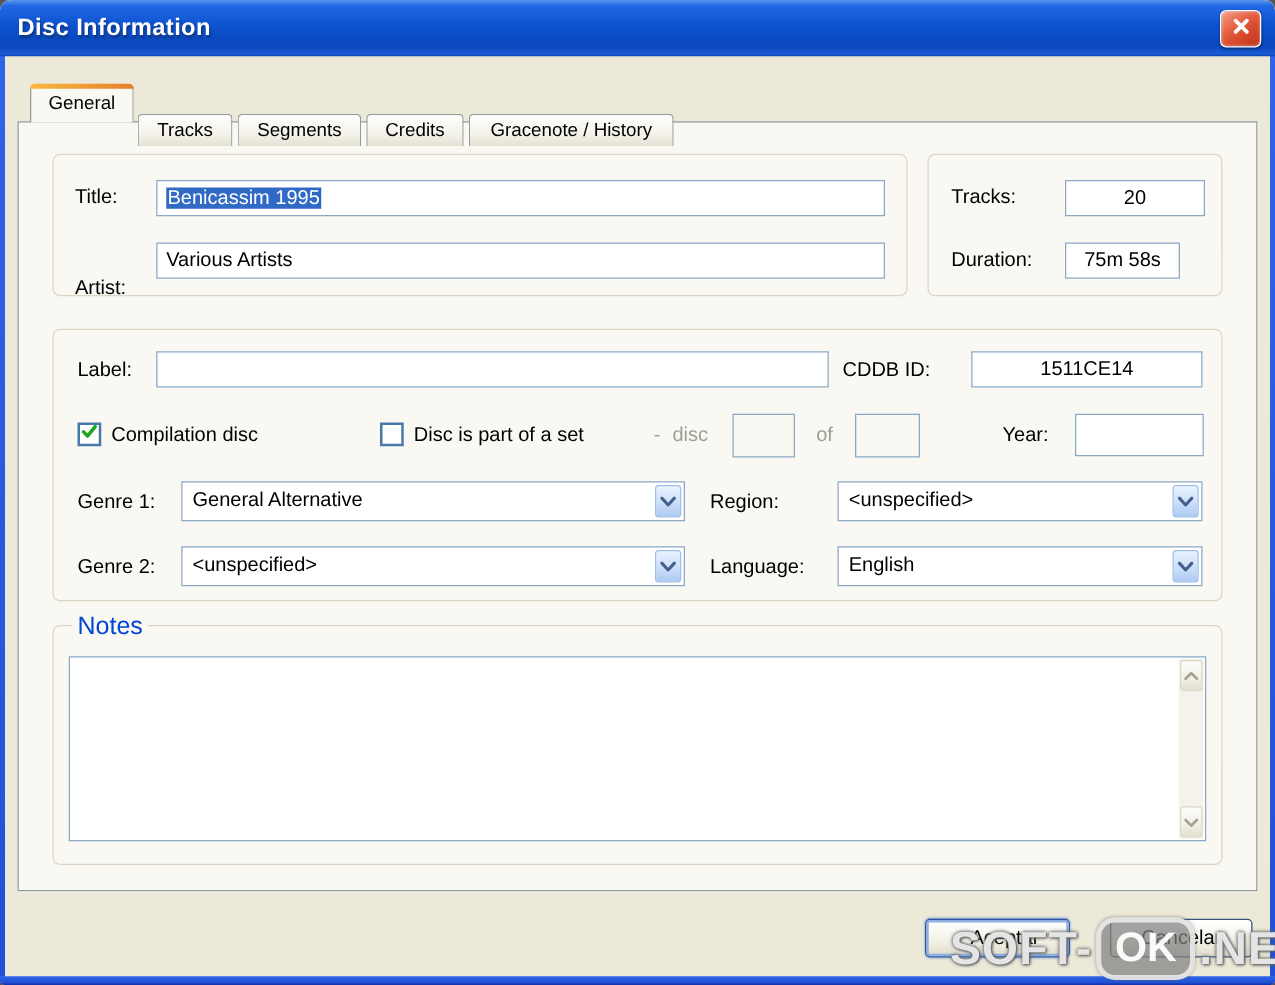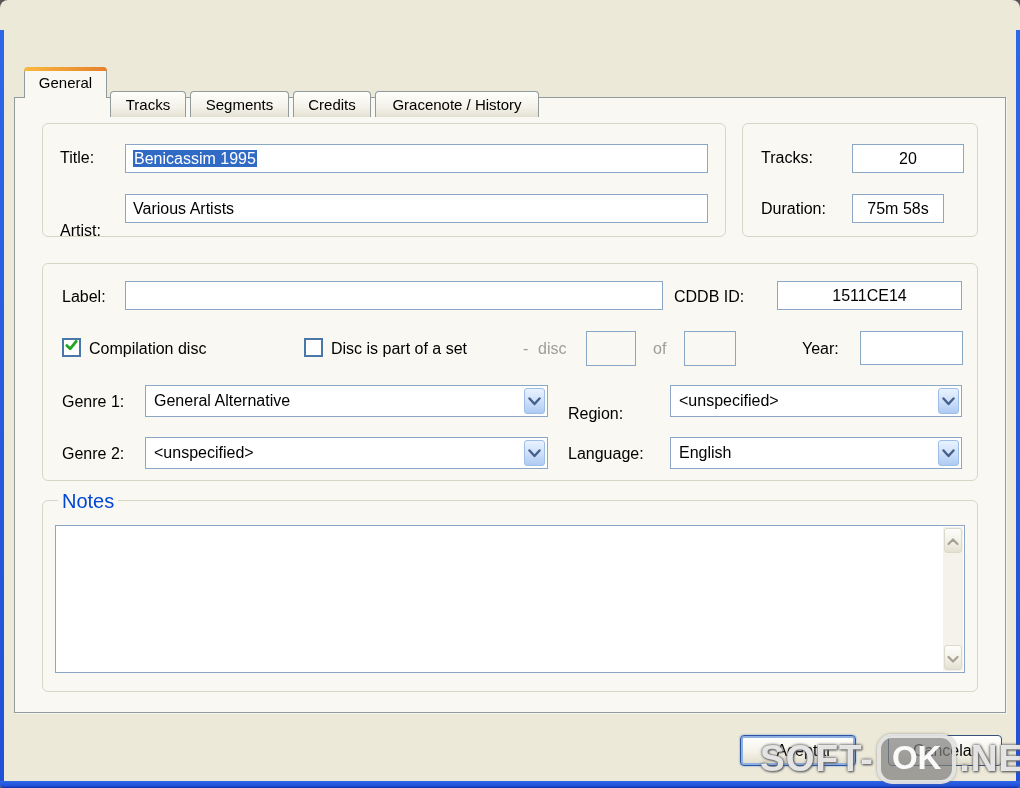--- a/index.html
+++ b/index.html
@@ -93,20 +93,30 @@
 </style>
 </head>
 <body>
 
 <div class="screen">
 
   <div class="frame-left"></div>
   <div class="frame-right"></div>
   <div class="frame-bottom"></div>
 
+  <div class="titlebar">
+    <span class="title">Disc Information</span>
+    <div class="close-btn">
+      <span>
+        <svg width="16" height="16" viewBox="0 0 16 16">
+            <path d="M3.5 3.5 L12.5 12.5 M12.5 3.5 L3.5 12.5" stroke="#FFFFFF" stroke-width="3" stroke-linecap="round"></path>
+          </svg>
+      </span>
+    </div>
+  </div>
 
   <div class="panel"></div>
 
   <div class="tab active" style="left:24px; width:83px;"><span>General</span></div>
   <div class="tab inactive" style="left:110px; width:76px;"><span>Tracks</span></div>
   <div class="tab inactive" style="left:190px; width:99px;"><span>Segments</span></div>
   <div class="tab inactive" style="left:293px; width:78px;"><span>Credits</span></div>
   <div class="tab inactive" style="left:375px; width:164px;"><span>Gracenote / History</span></div>
 
   <div class="group" style="left:42px; top:123px; width:684px; height:114px;"></div>
@@ -147,21 +157,21 @@
 
   <span class="lbl" style="left:62px; top:393px;">Genre 1:</span>
   <div class="combo" style="left:145px; top:385px; width:403px;">
     <span class="combo-text">General Alternative</span>
     <span class="combo-arrow">
       <svg width="13" height="9" viewBox="0 0 13 9">
           <path d="M1.5 1.5 L6.5 7 L11.5 1.5" fill="none" stroke="#44608C" stroke-width="2.4" stroke-linecap="round" stroke-linejoin="round"></path>
         </svg>
     </span>
   </div>
-  <span class="lbl" style="left:568px; top:393px;margin-top:12px;">Region:</span>
+  <span class="lbl" style="left:568px; top:393px;">Region:</span>
   <div class="combo" style="left:670px; top:385px; width:292px;">
     <span class="combo-text">&lt;unspecified&gt;</span>
     <span class="combo-arrow">
       <svg width="13" height="9" viewBox="0 0 13 9">
           <path d="M1.5 1.5 L6.5 7 L11.5 1.5" fill="none" stroke="#44608C" stroke-width="2.4" stroke-linecap="round" stroke-linejoin="round"></path>
         </svg>
     </span>
   </div>
   <span class="lbl" style="left:62px; top:445px;">Genre 2:</span>
   <div class="combo" style="left:145px; top:437px; width:403px;">

